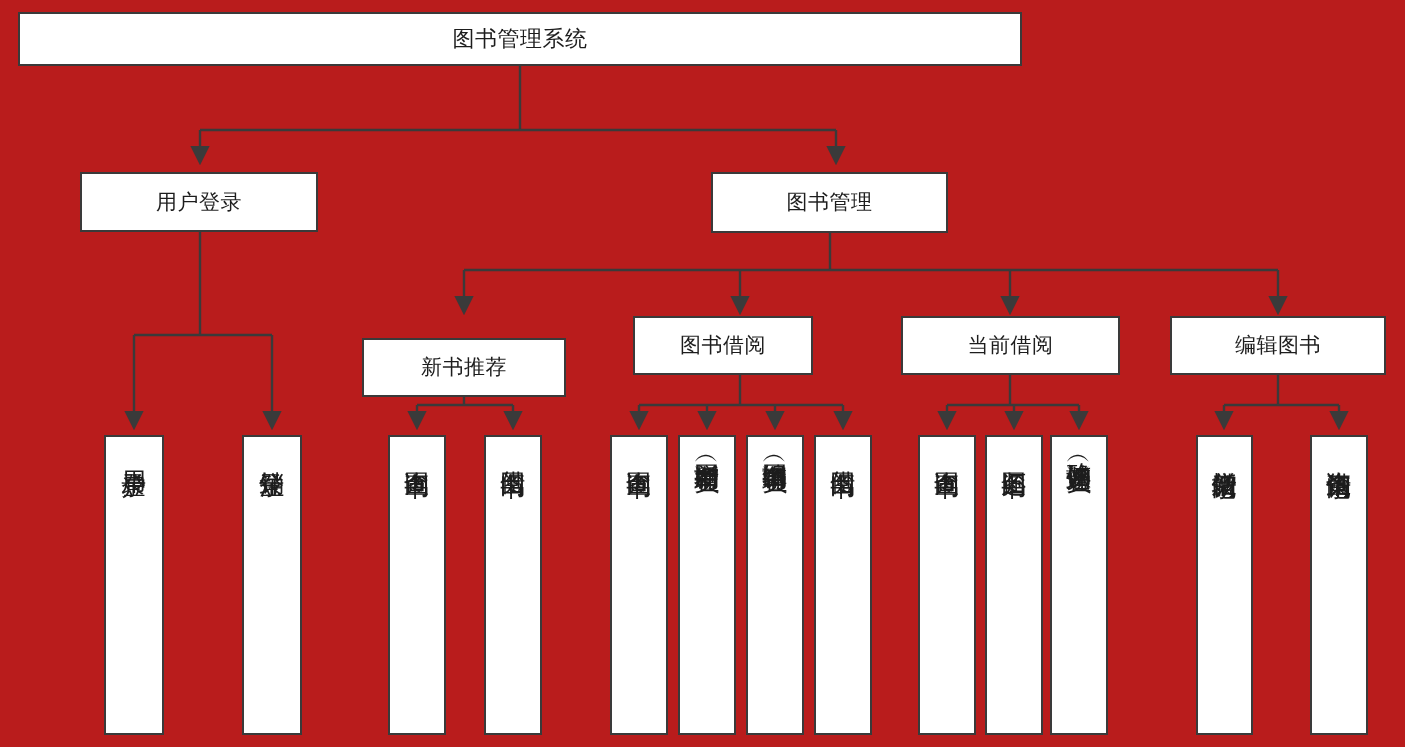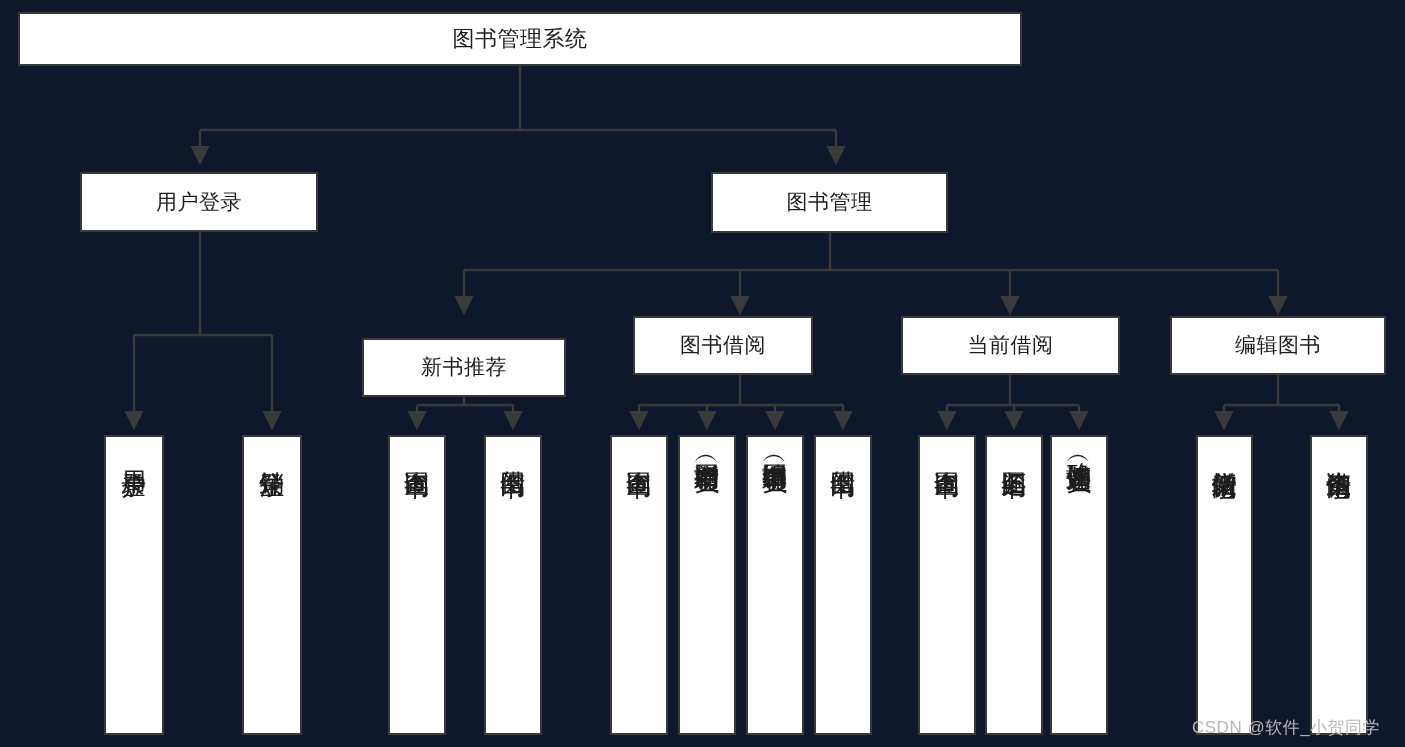--- a/index.html
+++ b/index.html
@@ -8,21 +8,21 @@
     padding: 0;
     background: #ffffff;
   }
   body {
     font-family: "Liberation Sans", "DejaVu Sans", sans-serif;
   }
   #canvas {
     position: relative;
     width: 1405px;
     height: 747px;
-    background: #0f172a;
+    background: #b91c1c;
     overflow: hidden;
   }
   #edges {
     position: absolute;
     left: 0;
     top: 0;
     width: 1405px;
     height: 747px;
     pointer-events: none;
   }
@@ -189,15 +189,14 @@
     <span class="node-label">确认归还（管理员）</span>
   </div>
 
   <div class="node leaf" style="left:1196px; top:435px; width:57px; height:300px;">
     <span class="node-label">新增借阅记录</span>
   </div>
   <div class="node leaf" style="left:1310px; top:435px; width:58px; height:300px;">
     <span class="node-label">查询借阅记录</span>
   </div>
 
-  <div class="watermark" style="left:1192px; top:716px;">CSDN @软件_小贺同学</div>
 
 </div>
 
 </body></html>

